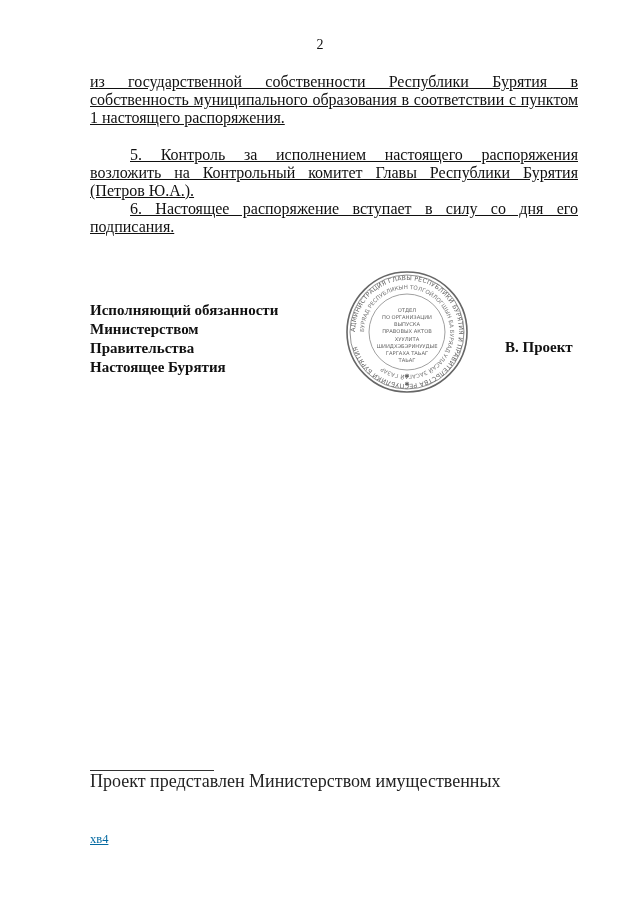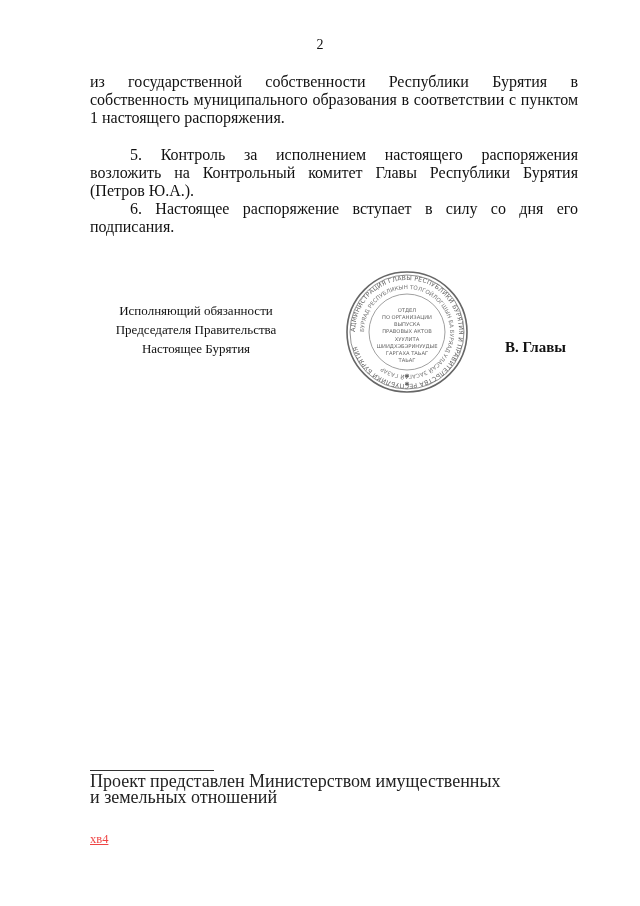--- a/index.html
+++ b/index.html
@@ -1,42 +1,42 @@
 <!DOCTYPE html>
 <html><head>
 <meta charset="utf-8">
 <style>
   html, body { margin: 0; padding: 0; background: #ffffff; }
   body { width: 640px; height: 906px; position: relative; overflow: hidden;
          font-family: "Liberation Serif", "DejaVu Serif", serif; color: #111; }
   .page-num { position: absolute; top: 37px; left: 0; width: 640px; text-align: center; font-size: 14px; }
-  .para { position: absolute; left: 90px; width: 488px; font-size: 16px; line-height: 18px; text-align: justify; }
+  .para { position: absolute; left: 90px; width: 488px; font-size: 16px; line-height: 18px; text-align: justify; text-decoration: underline; }
   .p1 { top: 73px; }
   .p3 { top: 146px; text-indent: 40px; }
   .p4 { top: 200px; text-indent: 40px; }
-  .sig-title { position: absolute; left: 90px; top: 301px; width: 212px; text-align: center;
-               font-weight: normal; font-size: 13px; line-height: 19px; }
+  .sig-title { position: absolute; left: 90px; top: 301px; width: 212px; text-align: left;
+               font-weight: bold; font-size: 15px; line-height: 19px; }
   .sig-name { position: absolute; left: 505px; top: 339px; font-weight: bold; font-size: 15px; }
   .stamp { position: absolute; left: 345px; top: 270px; width: 124px; height: 124px; }
   .footer-rule { position: absolute; left: 90px; top: 770px; width: 124px; border-top: 1px solid #333; }
   .footer { position: absolute; left: 90px; top: 773px; font-size: 18px; line-height: 16px; color: #222; }
-  .code { position: absolute; left: 90px; top: 832px; font-size: 12.5px; color: #ef4444; text-decoration: underline; }
+  .code { position: absolute; left: 90px; top: 832px; font-size: 12.5px; color: #0369a1; text-decoration: underline; }
 </style>
 </head>
 <body>
 
 <div class="page-num">2</div>
 
 <div class="para p1">из государственной собственности Республики Бурятия в собственность муниципального образования в соответствии с пунктом 1 настоящего рас­поряжения.</div>
 <div class="para p3">5. Контроль за исполнением настоящего распоряжения возложить на Контрольный комитет Главы Республики Бурятия (Петров Ю.А.).</div>
 <div class="para p4">6. Настоящее распоряжение вступает в силу со дня его подписания.</div>
 
 <div class="sig-title">
   <div>Исполняющий обязанности</div>
-  <div>Председателя Правительства</div>
+  <div>Министерством Правительства</div>
   <div>Настоящее Бурятия</div>
 </div>
 
 <svg class="stamp" viewBox="0 0 124 124">
   <defs>
     <path id="ringOuter" d="M62,62 m-52,0 a52,52 0 1,1 104,0 a52,52 0 1,1 -104,0"></path>
     <path id="ringInner" d="M62,62 m-43,0 a43,43 0 1,1 86,0 a43,43 0 1,1 -86,0"></path>
   </defs>
   <circle cx="62" cy="62" r="60" fill="none" stroke="#666" stroke-width="1.6"></circle>
   <circle cx="62" cy="62" r="57" fill="none" stroke="#777" stroke-width="0.8"></circle>
@@ -54,20 +54,19 @@
     <text x="62" y="63">ПРАВОВЫХ АКТОВ</text>
     <text x="62" y="71">ХУУЛИТА</text>
     <text x="62" y="78">ШИИДХЭБЭРИНУУДЫЕ</text>
     <text x="62" y="85">ГАРГАХА ТАЬАГ</text>
     <text x="62" y="92">ТАЬАГ</text>
   </g>
   <text x="62" y="108" font-size="6" fill="#666" text-anchor="middle">✱</text>
   <text x="62" y="116" font-size="6" fill="#666" text-anchor="middle">✱</text>
 </svg>
 
-<div class="sig-name">В. Главы</div>
+<div class="sig-name">В. Проект</div>
 
 <div class="footer-rule"></div>
 <div class="footer">
   <div>Проект представлен Министерством имущественных</div>
-  <div>и земельных отношений</div>
 </div>
 <div class="code">хв4</div>
 
 </body></html>

